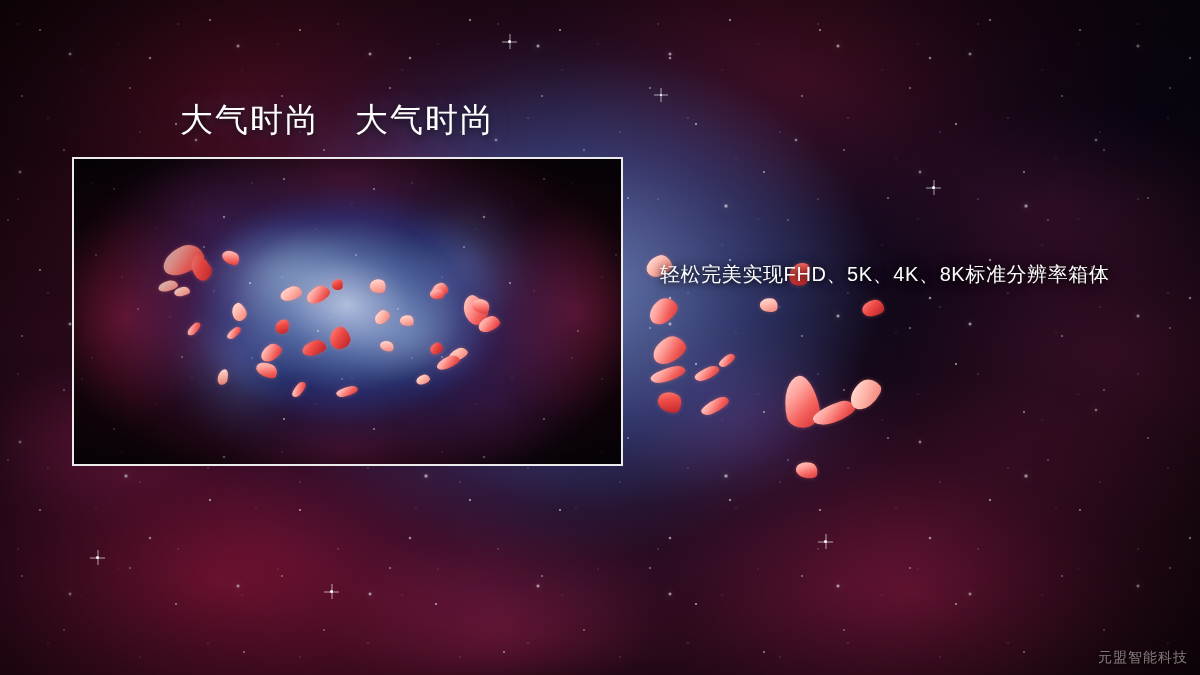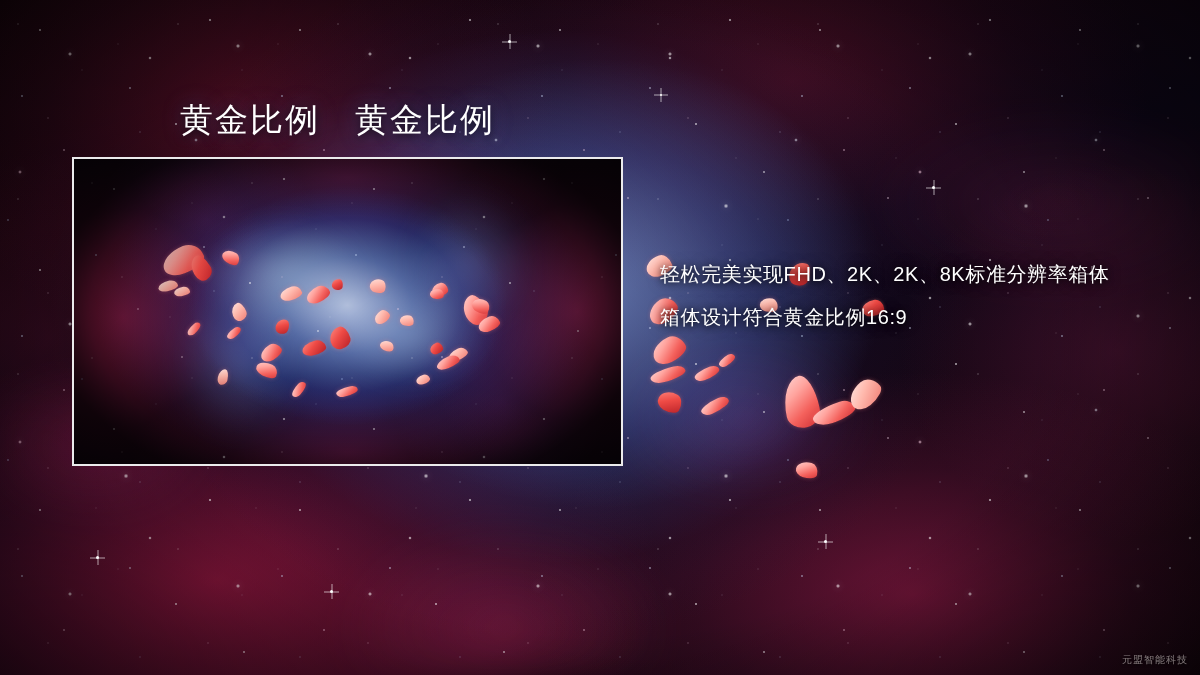--- a/index.html
+++ b/index.html
@@ -174,21 +174,21 @@
     line-height:43px;
     color:#ffffff;
     letter-spacing:.6px;
     white-space:nowrap;
     text-shadow:0 1px 6px rgba(0,0,0,.9), 0 0 14px rgba(0,0,0,.55);
   }
 
   #watermark {
     position:absolute;
     right:12px; bottom:8px;
-    font-size:10px;
+    font-size:14px;
     color:rgba(225,215,215,.55);
     letter-spacing:1px;
     text-shadow:0 1px 3px rgba(0,0,0,.8);
   }
 </style>
 </head>
 <body>
 
 <div id="slide">
 
@@ -258,22 +258,21 @@
     <div class="petal slim" style="left:262px;top:228px;width:22px;height:9px;transform:rotate(-12deg);"></div>
     <div class="petal pale" style="left:144px;top:210px;width:10px;height:16px;transform:rotate(12deg);"></div>
     <div class="petal" style="left:398px;top:140px;width:18px;height:14px;transform:rotate(30deg);"></div>
     <div class="petal" style="left:362px;top:198px;width:24px;height:11px;transform:rotate(-22deg);"></div>
     <div class="petal pale" style="left:342px;top:216px;width:14px;height:9px;transform:rotate(-16deg);"></div>
     <div class="petal" style="left:356px;top:130px;width:14px;height:10px;transform:rotate(8deg);"></div>
 
     <div class="inner-vignette"></div>
   </div>
 
-  <div id="title">黄金比例　黄金比例</div>
+  <div id="title">大气时尚　大气时尚</div>
 
   <div id="body-copy">
-    <div class="line">轻松完美实现FHD、2K、2K、8K标准分辨率箱体</div>
-    <div class="line">箱体设计符合黄金比例16:9</div>
+    <div class="line">轻松完美实现FHD、5K、4K、8K标准分辨率箱体</div>
   </div>
 
   <div id="watermark">元盟智能科技</div>
 
 </div>
 
 </body></html>

